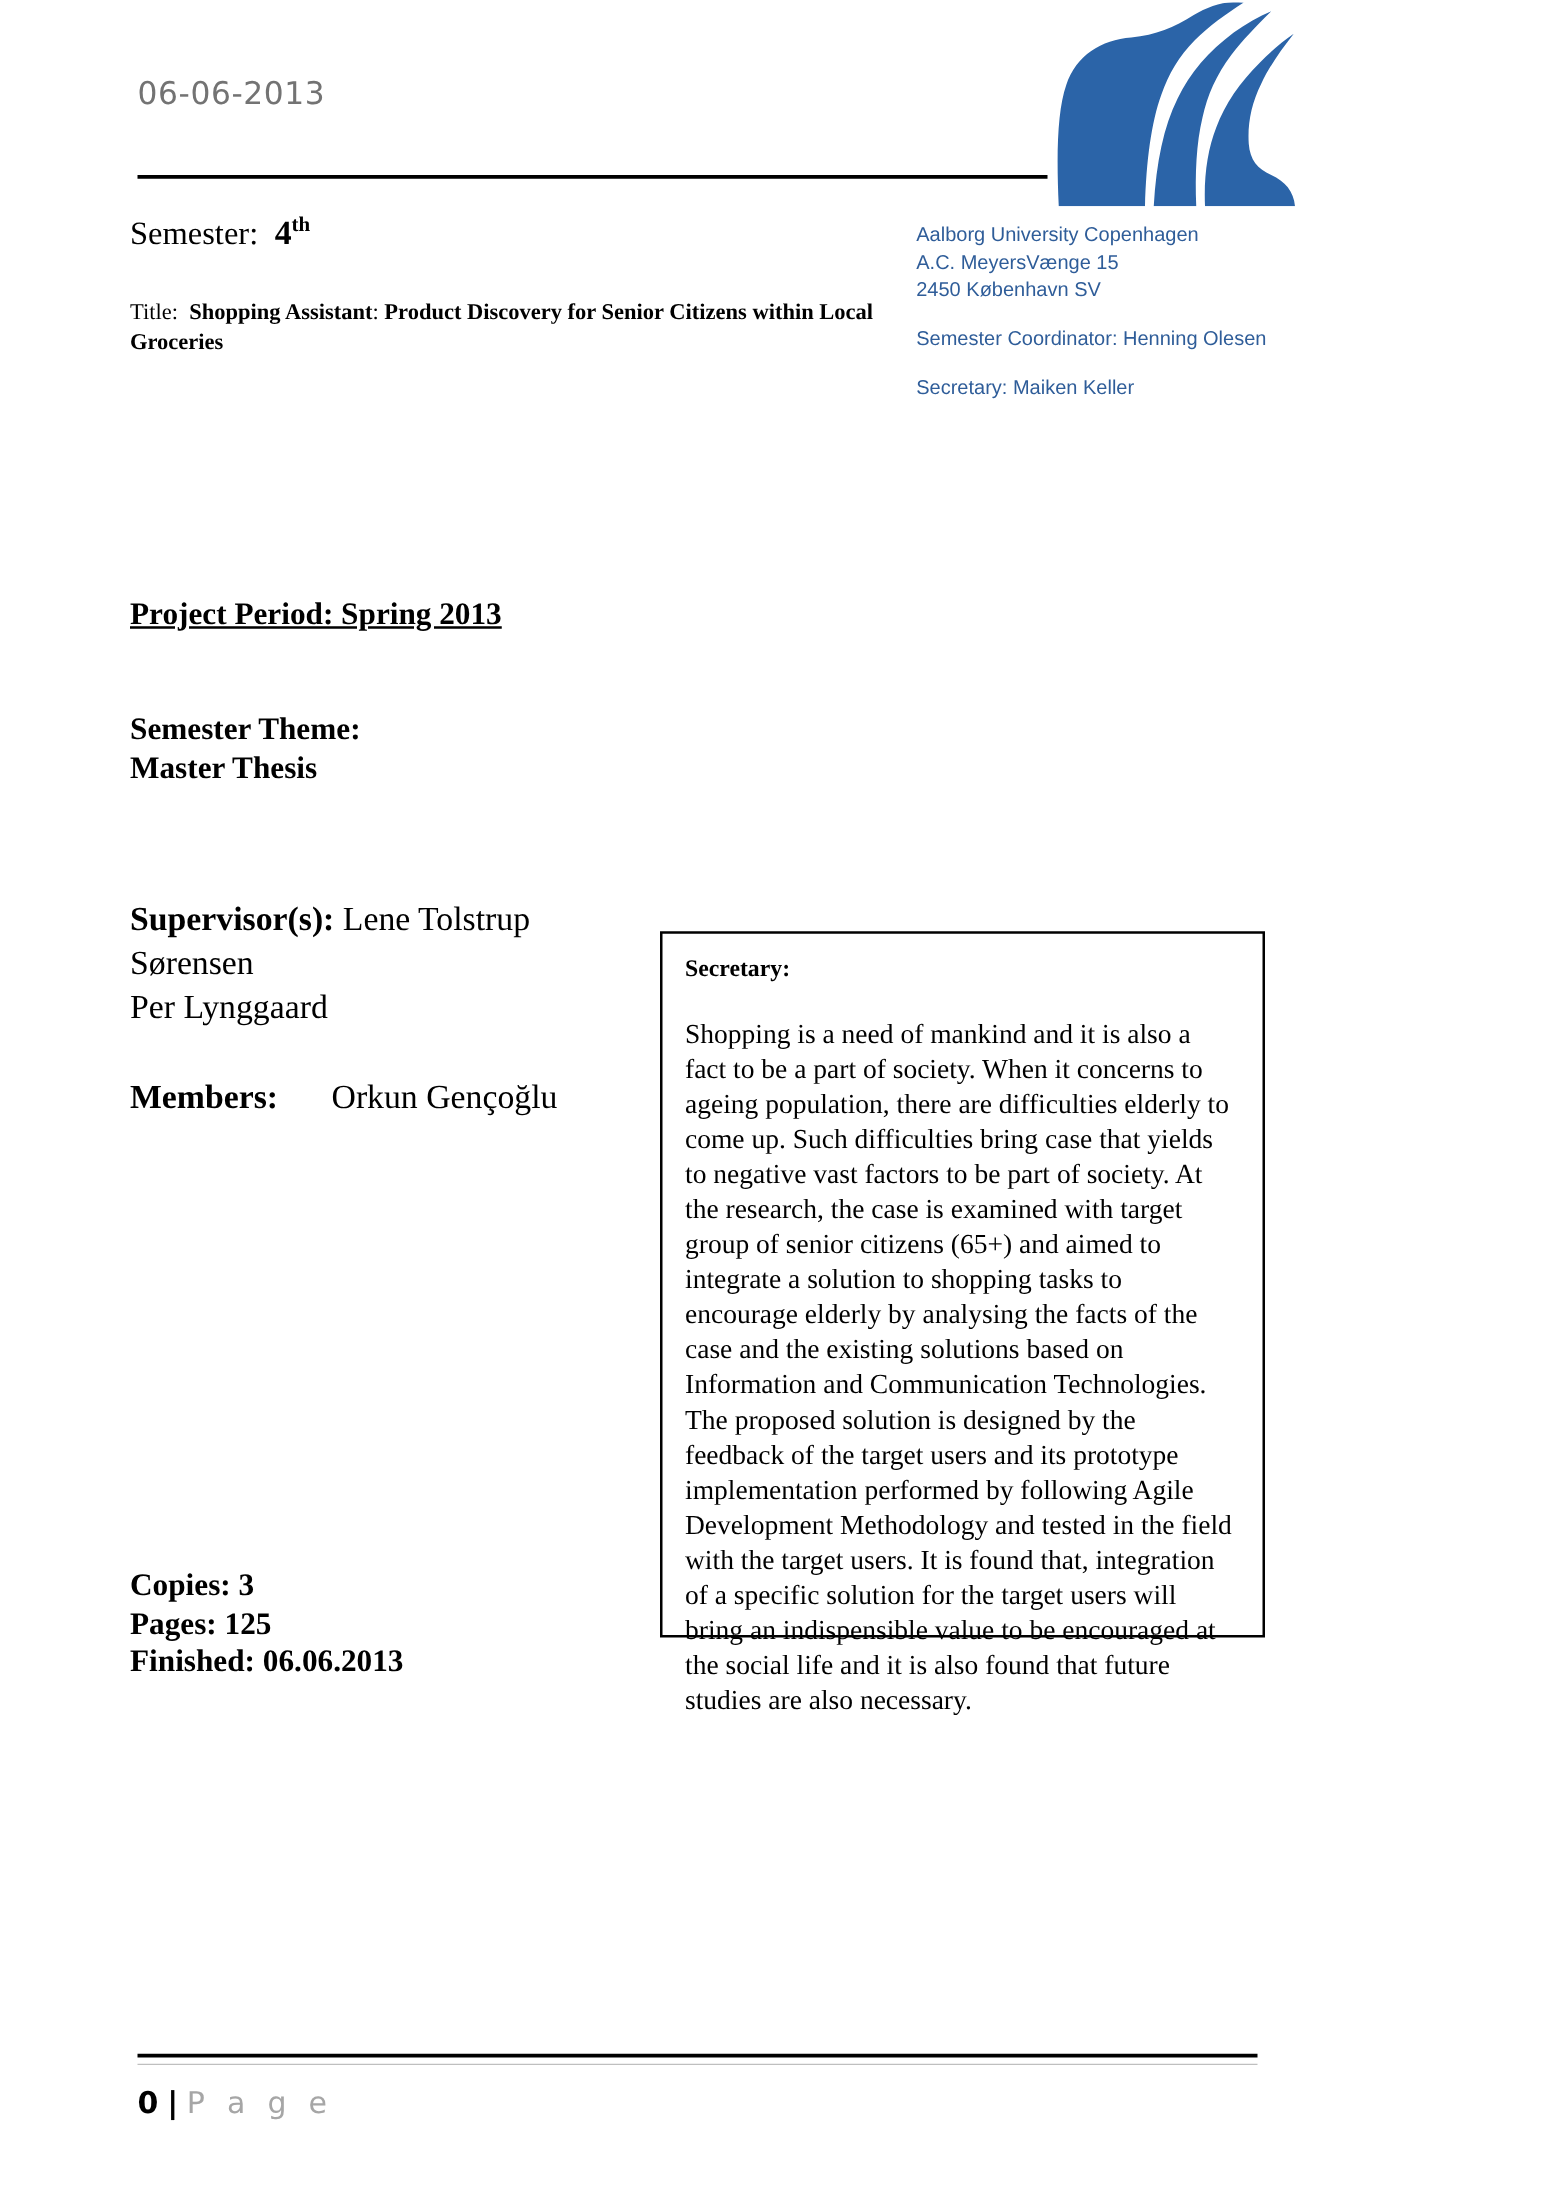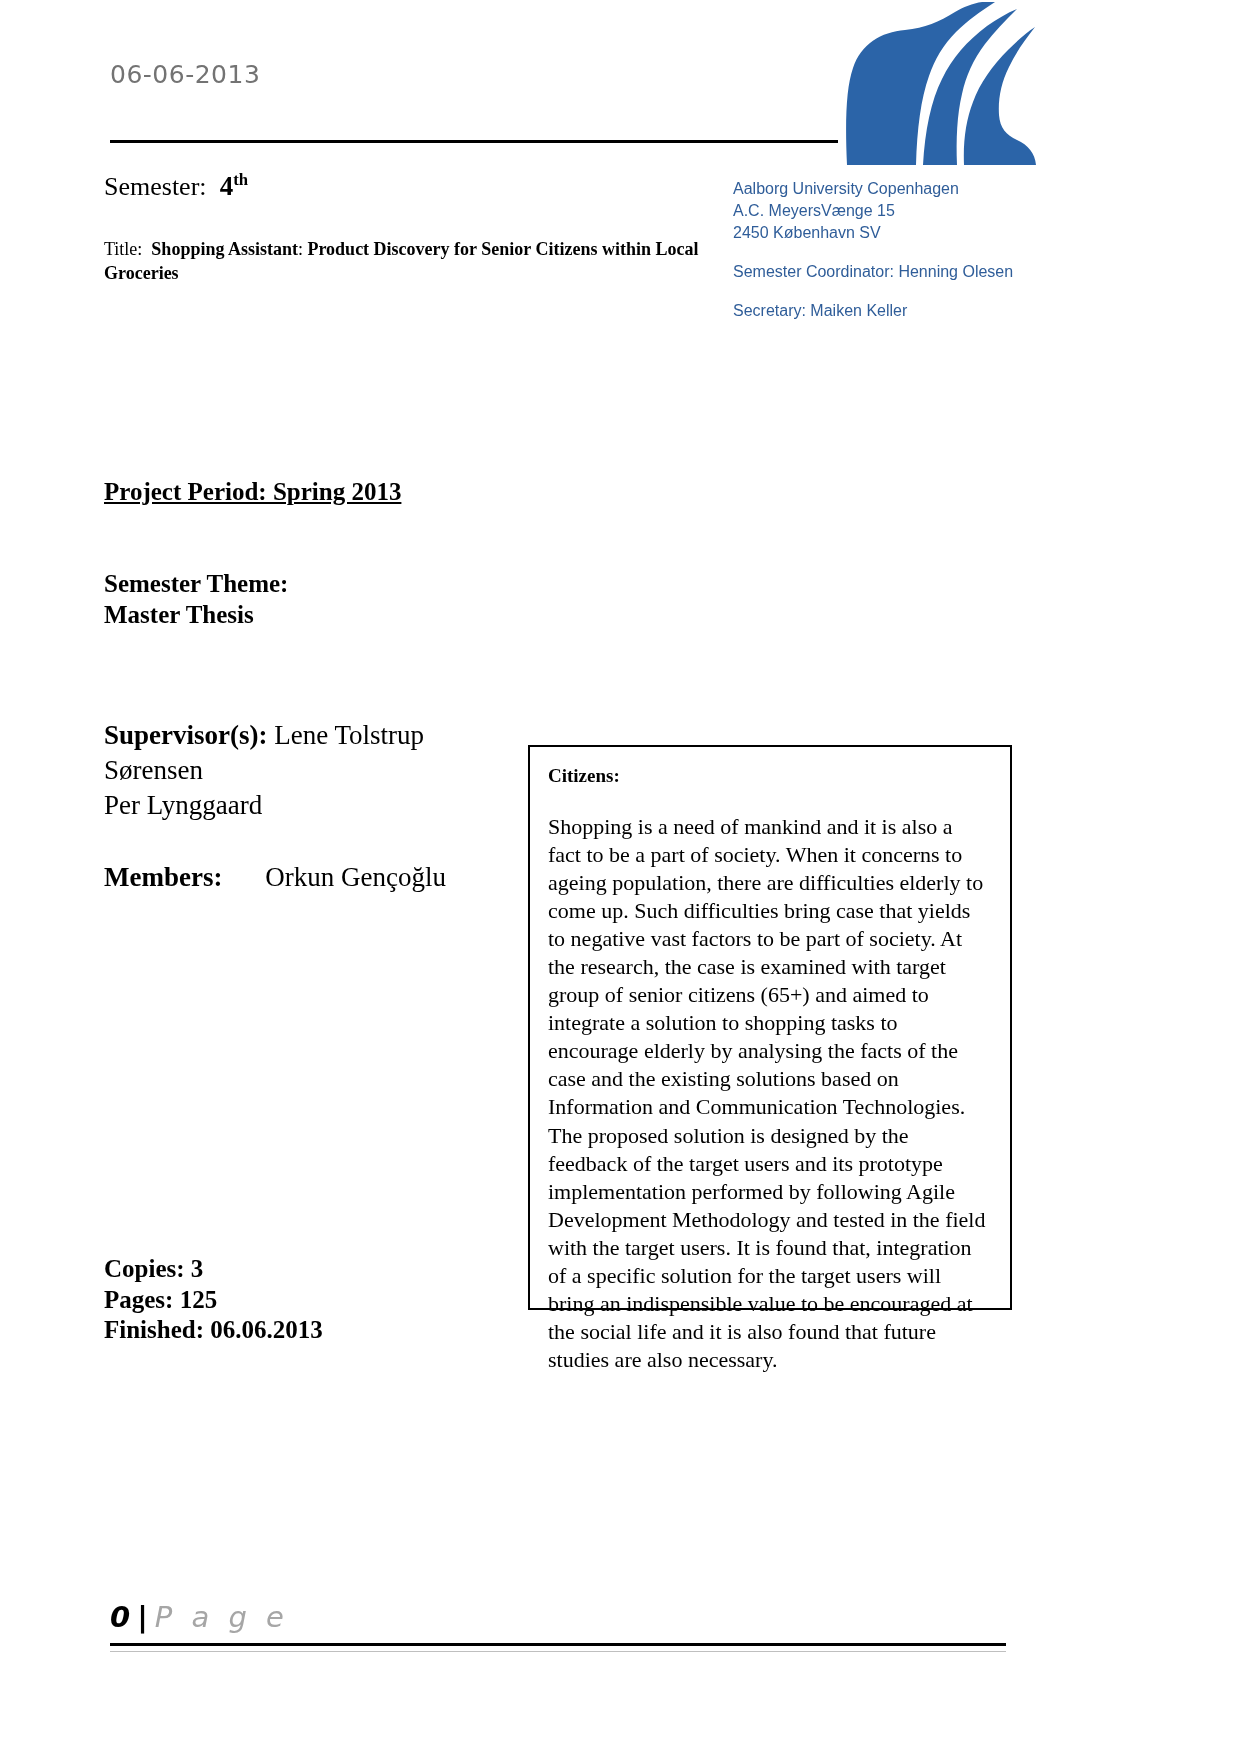--- a/index.html
+++ b/index.html
@@ -186,24 +186,23 @@
     position: absolute;
     left: 110px;
     top: 1651px;
     width: 896px;
     height: 1px;
     background: #bfbfbf;
   }
   .footer-page {
     position: absolute;
     left: 110px;
-    top: 1600px;
+    top: 1668px;
     font-family: "DejaVu Sans", "Liberation Sans", sans-serif;
-    font-size: 29px;
-    font-style: italic;
+    font-size: 24px;
   }
   .footer-page .num {
     font-weight: bold;
     color: #000000;
   }
   .footer-page .sep {
     font-weight: bold;
     color: #000000;
     margin: 0 7px;
   }
@@ -261,21 +260,21 @@
     <span class="names">Lene Tolstrup Sørensen</span>
     <span class="second names">Per Lynggaard</span>
   </div>
 
   <div class="members">
     <span class="lbl">Members:</span>
     <span class="val">Orkun Gençoğlu</span>
   </div>
 
   <div class="abstract-box">
-    <div class="abstract-title">Citizens:</div>
+    <div class="abstract-title">Secretary:</div>
     <div class="abstract-text">Shopping is a need of mankind and it is also a fact to be a part of society. When it concerns to ageing population, there are difficulties elderly to come up. Such difficulties bring case that yields to negative vast factors to be part of society. At the research, the case is examined with target group of senior citizens (65+) and aimed to integrate a solution to shopping tasks to encourage elderly by analysing the facts of the case and the existing solutions based on Information and Communication Technologies. The proposed solution is designed by the feedback of the target users and its prototype implementation performed by following Agile Development Methodology and tested in the field with the target users. It is found that, integration of a specific solution for the target users will bring an indispensible value to be encouraged at the social life and it is also found that future studies are also necessary.</div>
   </div>
 
   <div class="copies-block">
     <div>Copies: 3</div>
     <div>Pages: 125</div>
     <div>Finished: 06.06.2013</div>
   </div>
 
   <div class="footer-rule-thick"></div>

